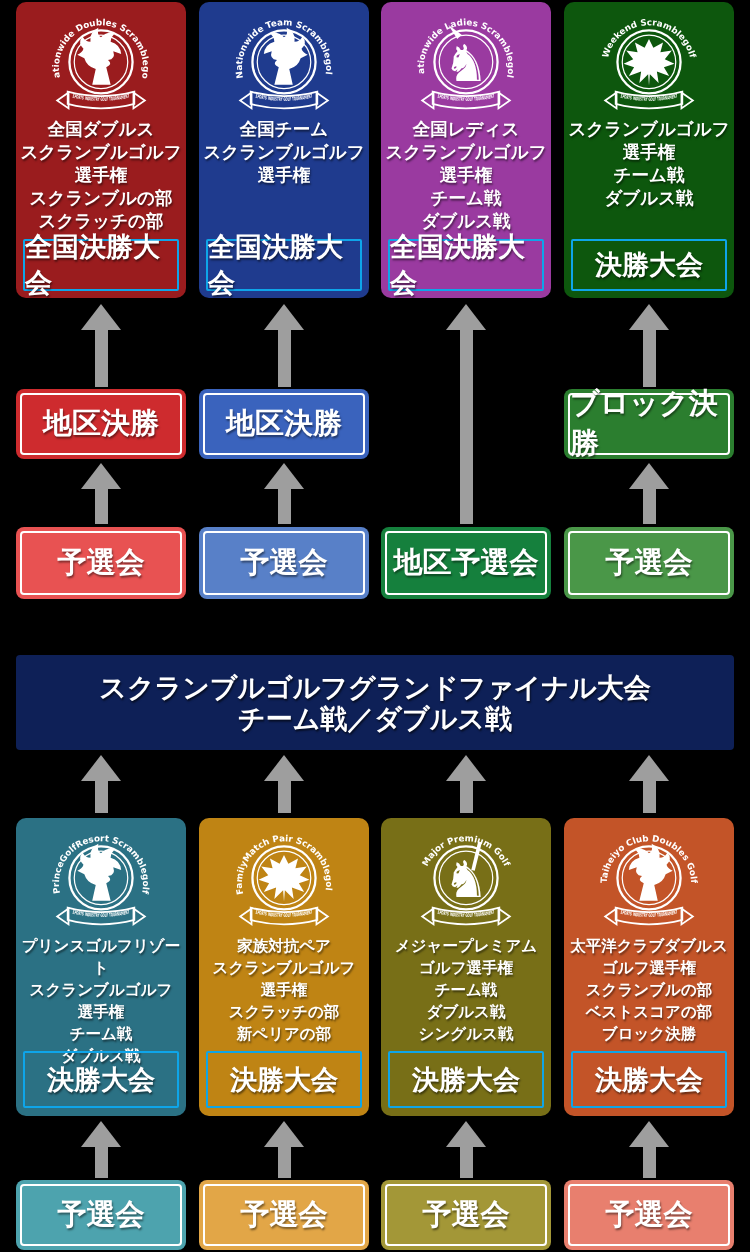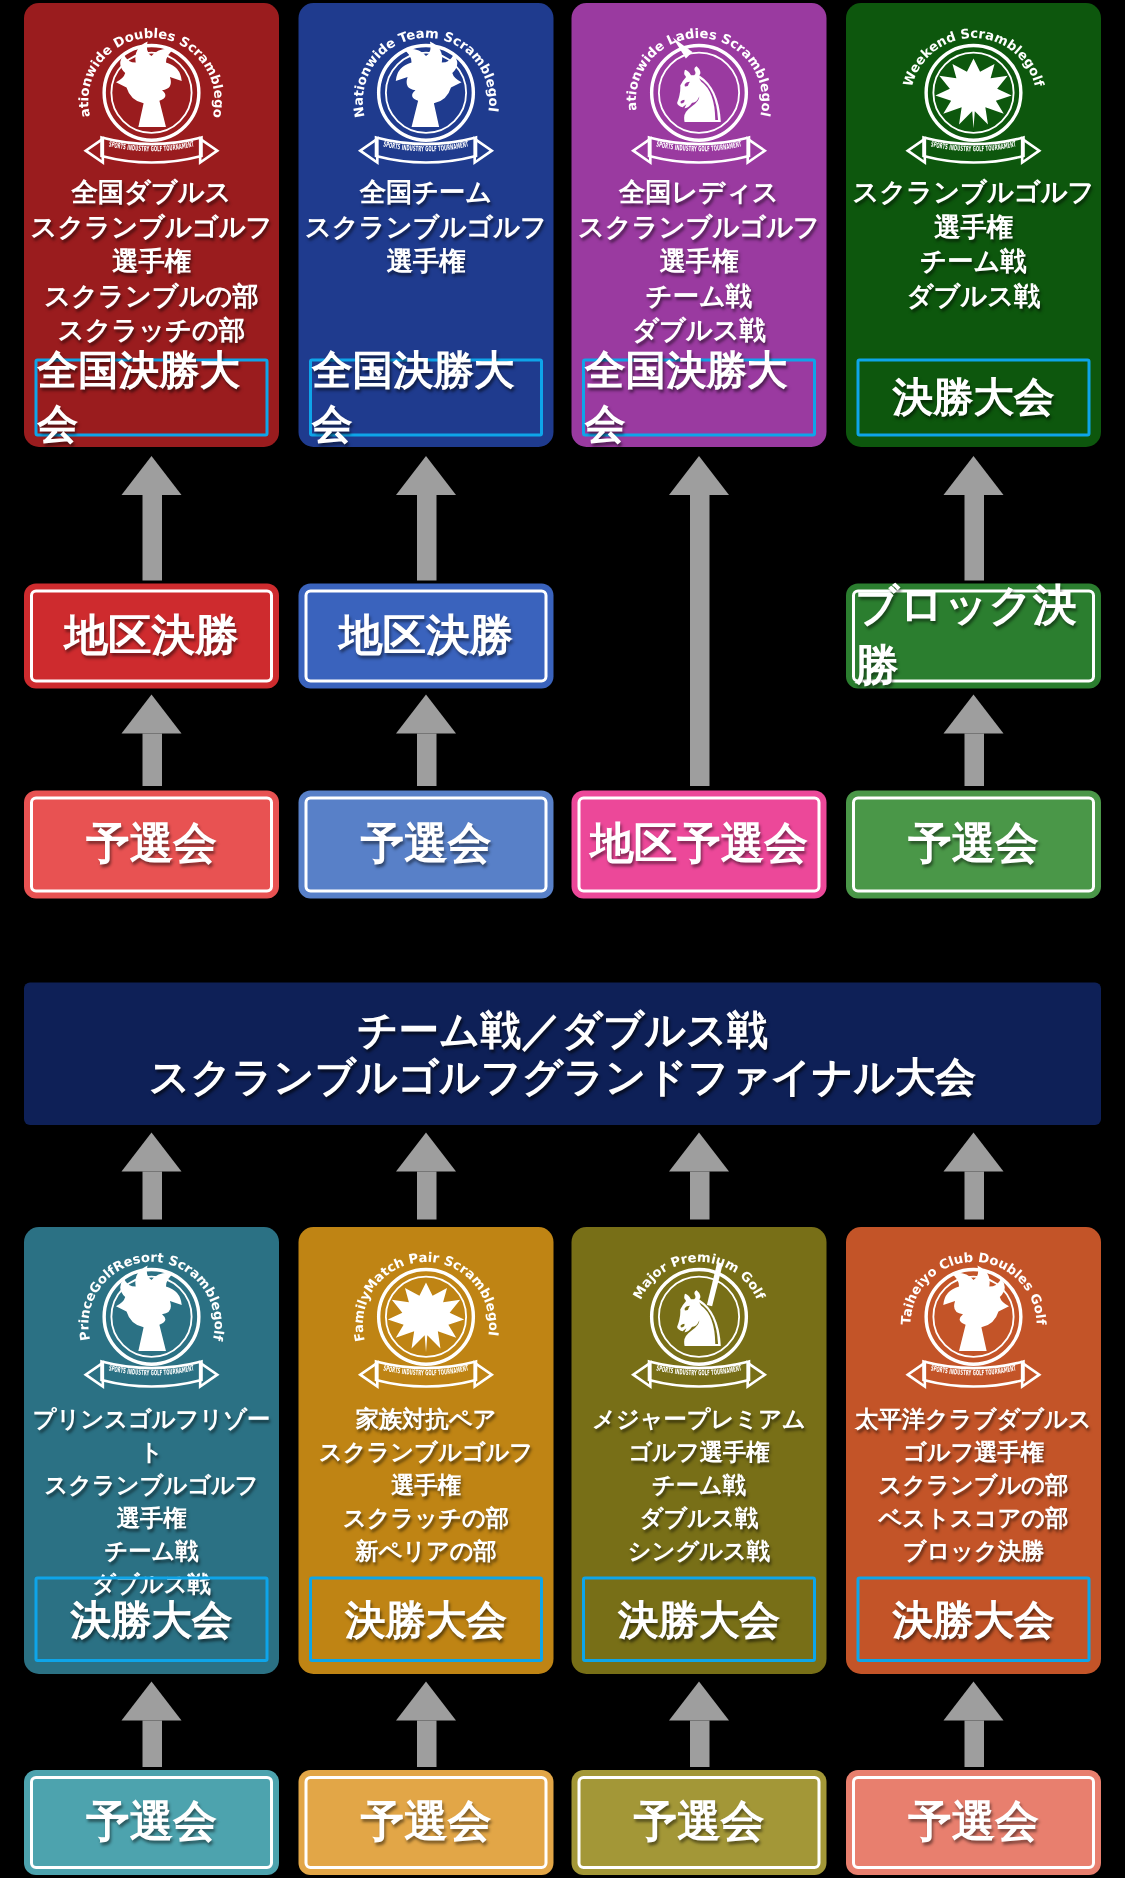--- a/index.html
+++ b/index.html
@@ -196,30 +196,30 @@
       <div class="head"></div>
       <div class="shaft"></div>
     </div>
 
   <div class="sbox row-q col0" style="background-color: rgb(232, 82, 82);">
     <div class="inner">予選会</div>
     </div>
   <div class="sbox row-q col1" style="background-color: rgb(88, 128, 200);">
     <div class="inner">予選会</div>
     </div>
-  <div class="sbox row-q col2" style="background-color: #ec4899;">
+  <div class="sbox row-q col2" style="background-color: #15803d;">
     <div class="inner">地区予選会</div>
     </div>
   <div class="sbox row-q col3" style="background-color: rgb(74, 151, 72);">
     <div class="inner">予選会</div>
     </div>
 
   <div class="banner" style="background-color: rgb(14, 32, 87);">
+    <div>スクランブルゴルフグランドファイナル大会</div>
     <div>チーム戦／ダブルス戦</div>
-    <div>スクランブルゴルフグランドファイナル大会</div>
   </div>
 
   <div class="arrow ar3 ac0">
       <div class="head"></div>
       <div class="shaft"></div>
     </div>
   <div class="arrow ar3 ac1">
       <div class="head"></div>
       <div class="shaft"></div>
     </div>

